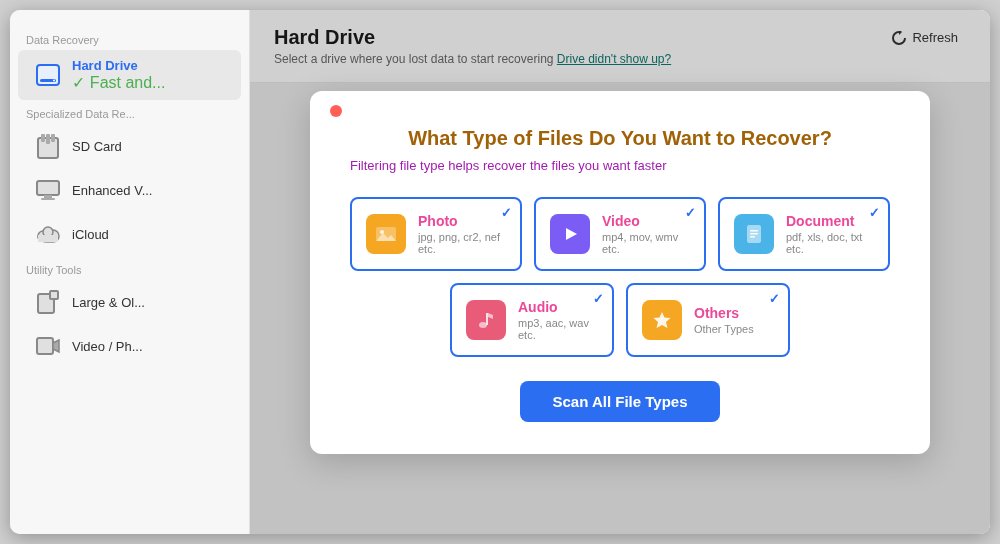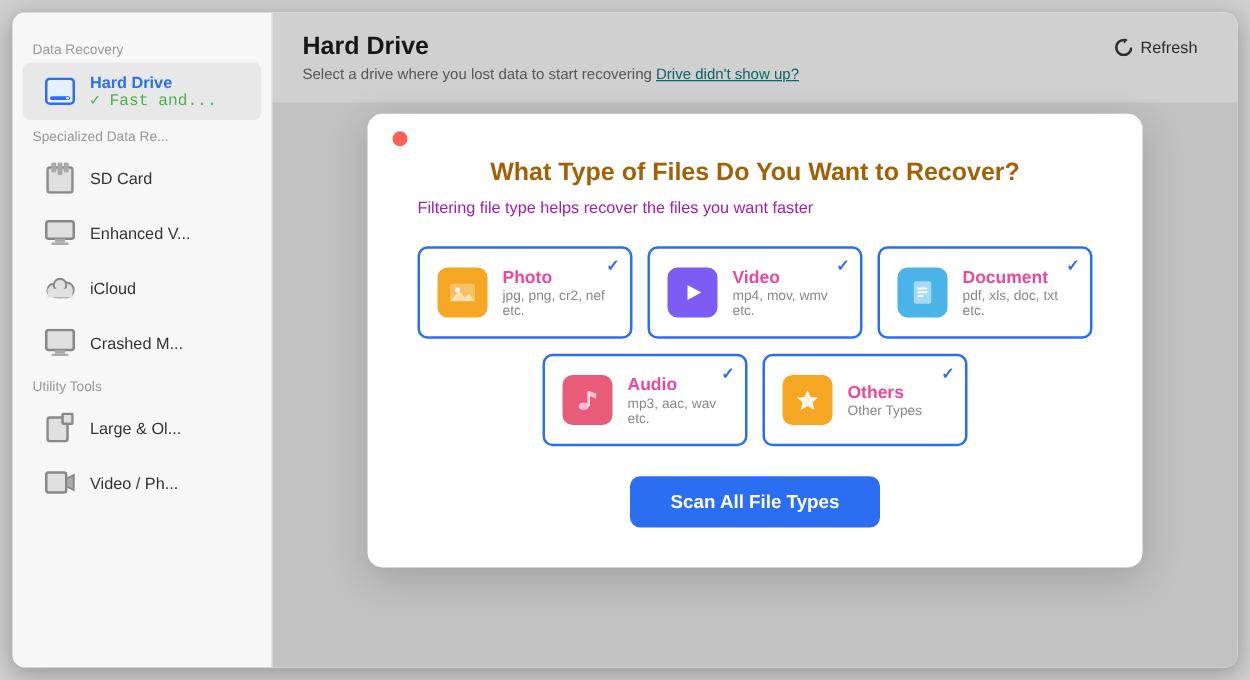--- a/index.html
+++ b/index.html
@@ -17,21 +17,21 @@
       width: 980px;
       height: 524px;
       background: #f0f0f0;
       border-radius: 10px;
       display: flex;
       overflow: hidden;
       box-shadow: 0 4px 20px rgba(0,0,0,0.3);
     }
     
     .sidebar {
-      width: 208px;
+      width: 240px;
       background: #f7f7f7;
       border-right: 1px solid #e0e0e0;
       padding: 16px 0;
       flex-shrink: 0;
     }
     .sidebar-section-label {
       font-size: 11px;
       color: #999;
       padding: 8px 16px 4px;
       font-weight: 500;
@@ -58,26 +58,25 @@
     }
     .sidebar-item-text {
       font-size: 13px;
       color: #333;
     }
     .sidebar-item.active .sidebar-item-text {
       color: #2c6ef2;
       font-weight: 600;
     }
     .sidebar-item-sub {
-      font-size: 13px;
+      font-size: 16px;
       color: #4CAF50;
       display: flex;
       align-items: center;
       gap: 3px;
-      font-family: Liberation Mono, monospace;
     }
     .sidebar-item-content { display: flex; flex-direction: column; }
 
     
     .main-content {
       flex: 1;
       background: #e8e8e8;
       position: relative;
       display: flex;
       flex-direction: column;
@@ -286,30 +285,20 @@
           <ellipse cx="13" cy="12" rx="10" ry="5" fill="#e0e0e0" stroke="#888" stroke-width="1.5"></ellipse>
           <ellipse cx="8" cy="11" rx="5" ry="5" fill="#e0e0e0" stroke="#888" stroke-width="1.5"></ellipse>
           <ellipse cx="18" cy="11" rx="6" ry="6" fill="#e0e0e0" stroke="#888" stroke-width="1.5"></ellipse>
           <ellipse cx="13" cy="7" rx="5" ry="5" fill="#e0e0e0" stroke="#888" stroke-width="1.5"></ellipse>
           <rect x="3" y="10" width="20" height="7" fill="#e0e0e0"></rect>
         </svg>
       </div>
       <span class="sidebar-item-text">iCloud</span>
     </div>
 
-    <div class="sidebar-item">
-      <div class="sidebar-item-icon">
-        <svg width="24" height="22" viewBox="0 0 24 22">
-          <rect x="1" y="1" width="22" height="16" rx="2" fill="#e0e0e0" stroke="#888" stroke-width="2"></rect>
-          <rect x="8" y="17" width="8" height="3" fill="#aaa"></rect>
-          <rect x="5" y="20" width="14" height="2" rx="1" fill="#aaa"></rect>
-        </svg>
-      </div>
-      <span class="sidebar-item-text">Crashed M...</span>
-    </div>
 
     <div class="sidebar-section-label">Utility Tools</div>
 
     <div class="sidebar-item">
       <div class="sidebar-item-icon">
         <svg width="22" height="24" viewBox="0 0 22 24">
           <rect x="1" y="4" width="16" height="19" rx="2" fill="#e0e0e0" stroke="#888" stroke-width="2"></rect>
           <polygon points="1,4 17,4 17,8 13,4" fill="#c0c0c0"></polygon>
           <rect x="13" y="1" width="8" height="8" rx="1" fill="#e0e0e0" stroke="#888" stroke-width="2"></rect>
         </svg>

